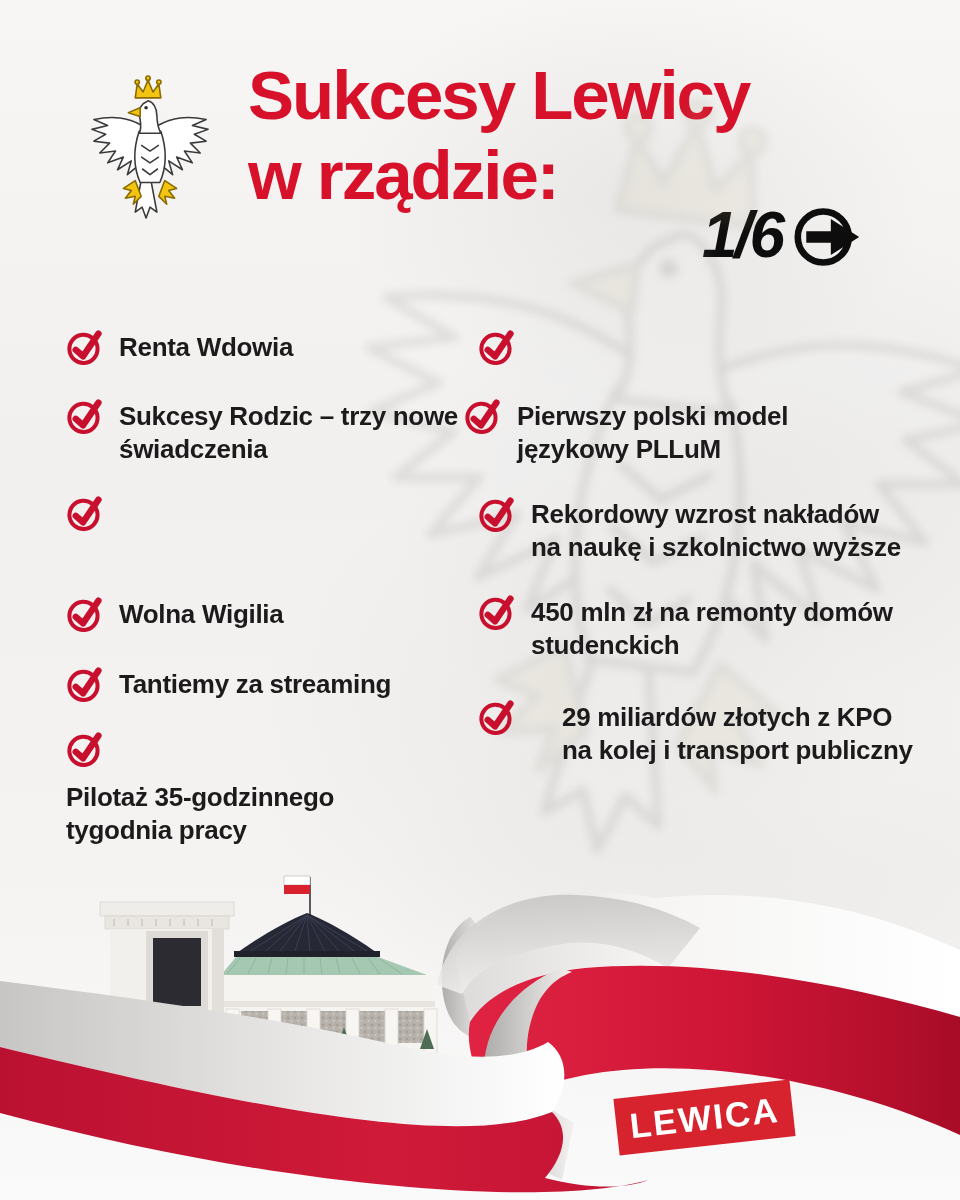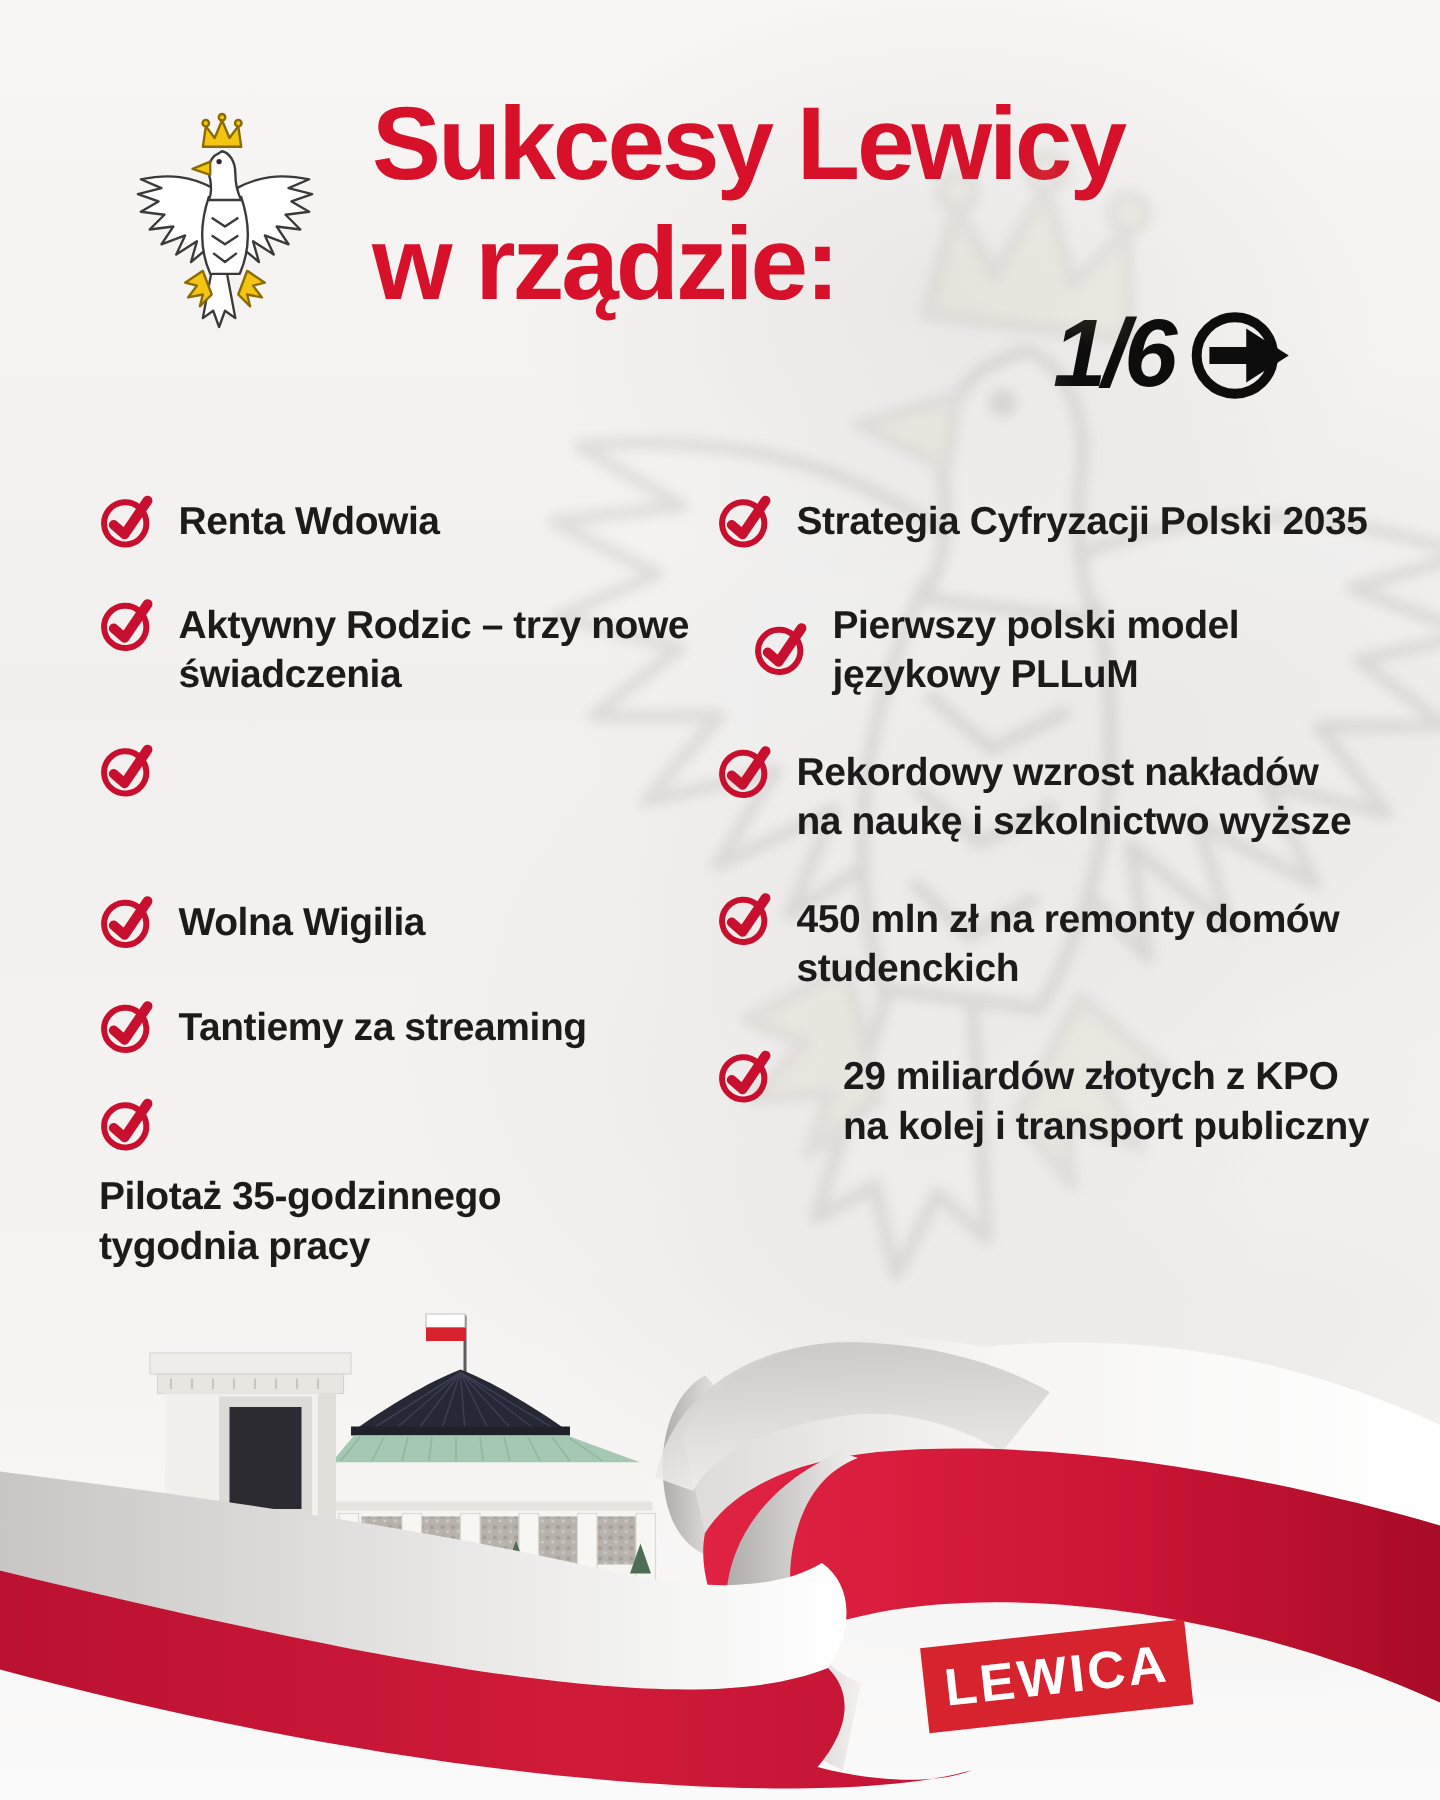--- a/index.html
+++ b/index.html
@@ -28,21 +28,21 @@
   }
   .pager-arrow{width:68px;height:66px;margin-top:4px;}
   
   .item{position:absolute;display:flex;align-items:flex-start;gap:13px;}
   .check{flex:0 0 auto;width:40px;height:40px;transform:rotate(-4deg);margin-top:-5px;}
   .item-text{
     color:#1c1a1b;font-size:26px;line-height:33px;font-weight:700;
     white-space:pre-line;letter-spacing:-0.3px;
   }
   .li1{left:66px;top:331px;}  .ri1{left:478px;top:331px;}
-  .li2{left:66px;top:400px;}  .ri2{left:502px;top:400px;align-items:center;}
+  .li2{left:66px;top:400px;}  .ri2{left:464px;top:400px;}
   .li3{left:66px;top:497px;}  .ri3{left:478px;top:498px;}
   .li4{left:66px;top:598px;}  .ri4{left:478px;top:596px;}
   .li5{left:66px;top:668px;}  .ri5{left:478px;top:701px;gap:44px;}
   .li6{left:66px;top:733px;flex-direction:column;}
   
   .watermark{
     position:absolute;left:320px;top:70px;width:680px;height:880px;
     opacity:.10;filter:blur(4px) grayscale(70%);transform:rotate(7deg);
     pointer-events:none;
   }
@@ -152,21 +152,21 @@
   <div class="item li1">
     <svg class="check">
         <use href="#checkSym"></use>
       </svg>
     <span class="item-text">Renta Wdowia</span>
   </div>
   <div class="item li2">
     <svg class="check">
         <use href="#checkSym"></use>
       </svg>
-    <span class="item-text">Aktywny Rodzic – trzy nowe
+    <span class="item-text">Sukcesy Rodzic – trzy nowe
 świadczenia</span>
   </div>
   <div class="item li3">
     <svg class="check">
         <use href="#checkSym"></use>
       </svg>
   </div>
   <div class="item li5">
     <svg class="check">
         <use href="#checkSym"></use>
@@ -184,21 +184,20 @@
         <use href="#checkSym"></use>
       </svg>
     <span class="item-text">Pilotaż 35-godzinnego
 tygodnia pracy</span>
   </div>
 
   <div class="item ri1">
     <svg class="check">
         <use href="#checkSym"></use>
       </svg>
-    <span class="item-text">Strategia Cyfryzacji Polski 2035</span>
   </div>
   <div class="item ri2">
     <svg class="check">
         <use href="#checkSym"></use>
       </svg>
     <span class="item-text">Pierwszy polski model
 językowy PLLuM</span>
   </div>
   <div class="item ri3">
     <svg class="check">

